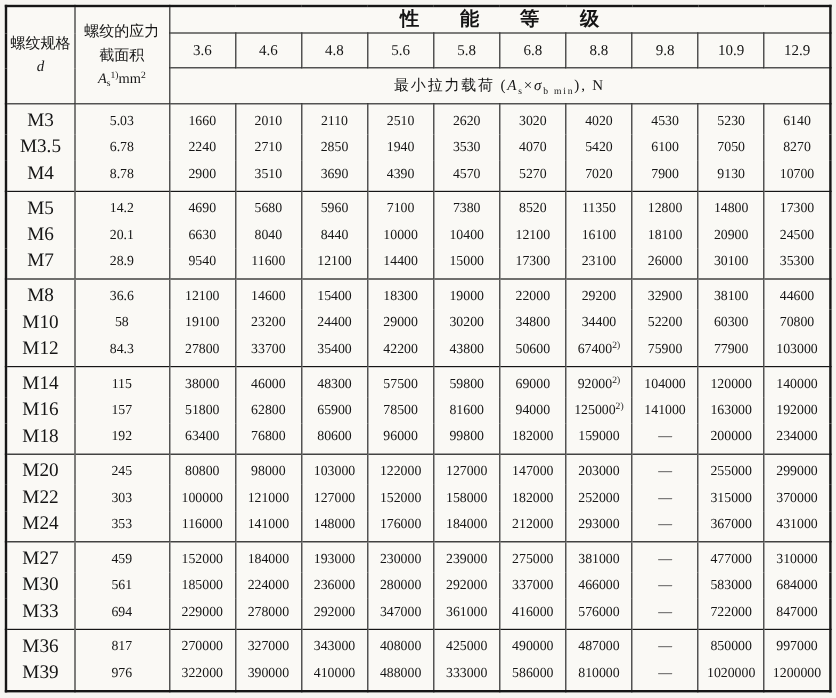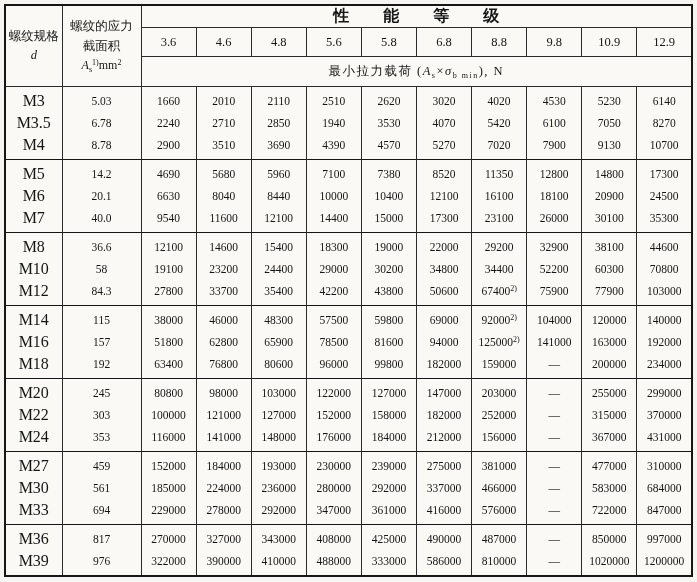--- a/index.html
+++ b/index.html
@@ -182,21 +182,21 @@
           <td>10000</td>
           <td>10400</td>
           <td>12100</td>
           <td>16100</td>
           <td>18100</td>
           <td>20900</td>
           <td>24500</td>
         </tr>
         <tr>
           <td class="spec">M7</td>
-          <td>40.0</td>
+          <td>28.9</td>
           <td>9540</td>
           <td>11600</td>
           <td>12100</td>
           <td>14400</td>
           <td>15000</td>
           <td>17300</td>
           <td>23100</td>
           <td>26000</td>
           <td>30100</td>
           <td>35300</td>
@@ -321,21 +321,21 @@
         </tr>
         <tr>
           <td class="spec">M24</td>
           <td>353</td>
           <td>116000</td>
           <td>141000</td>
           <td>148000</td>
           <td>176000</td>
           <td>184000</td>
           <td>212000</td>
-          <td>156000</td>
+          <td>293000</td>
           <td>—</td>
           <td>367000</td>
           <td>431000</td>
         </tr>
       </tbody>
       <tbody>
         <tr>
           <td class="spec">M27</td>
           <td>459</td>
           <td>152000</td>

